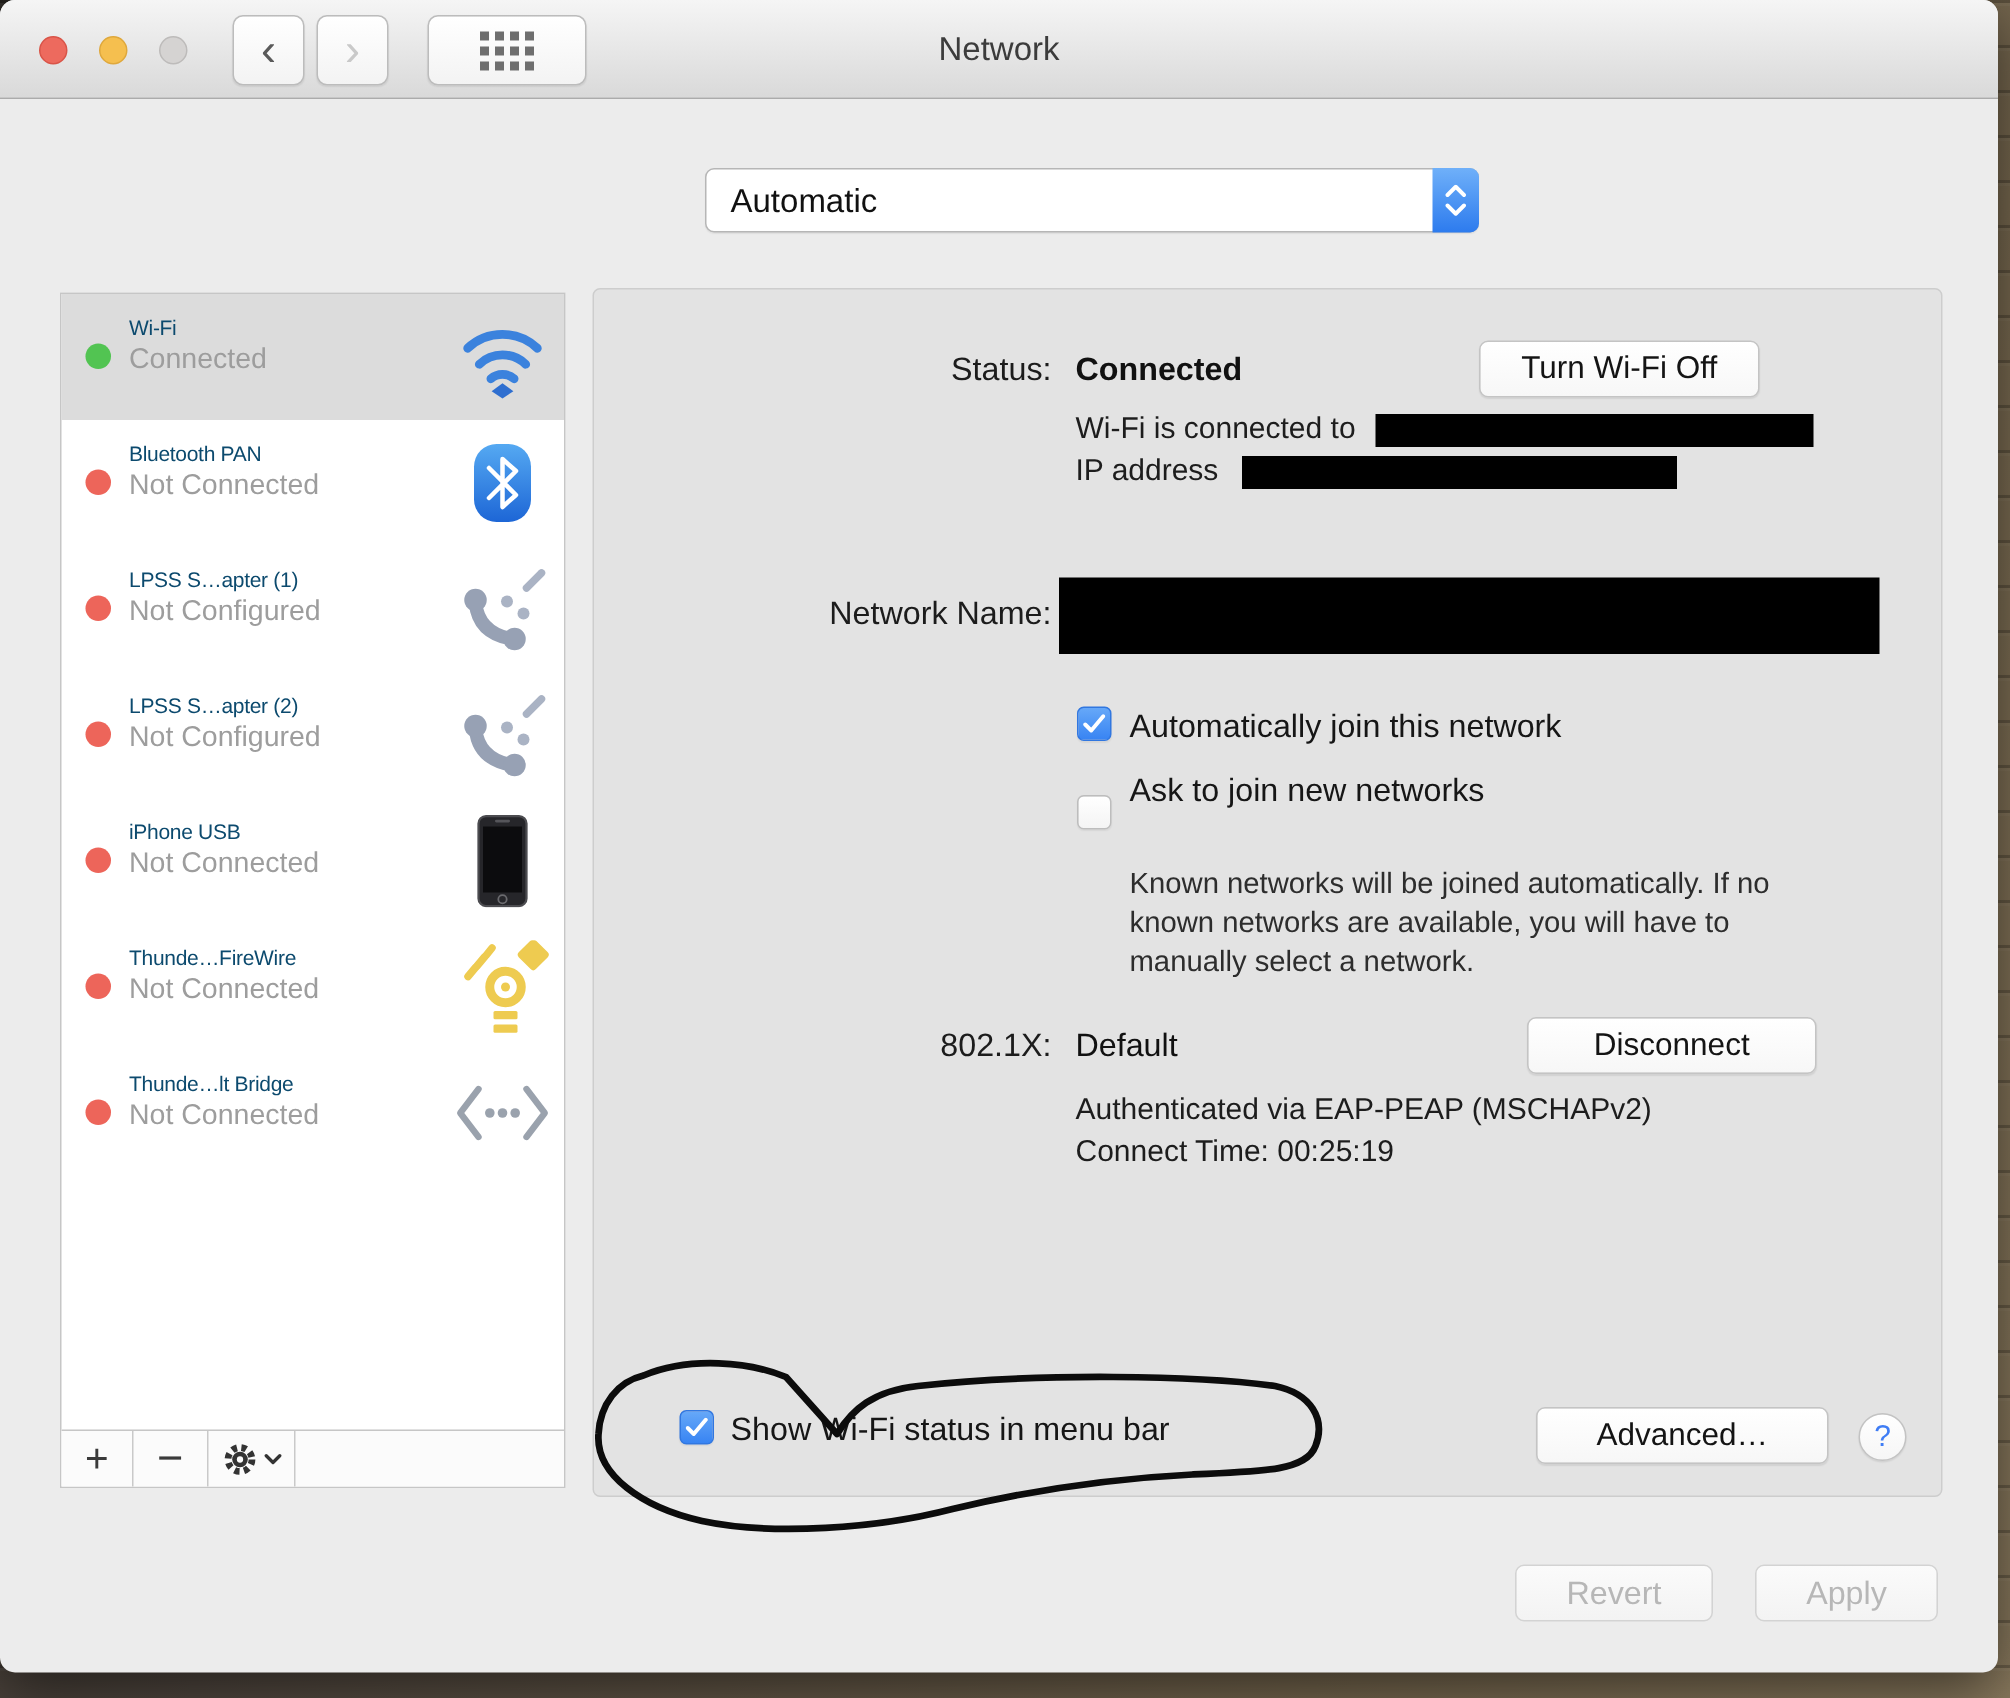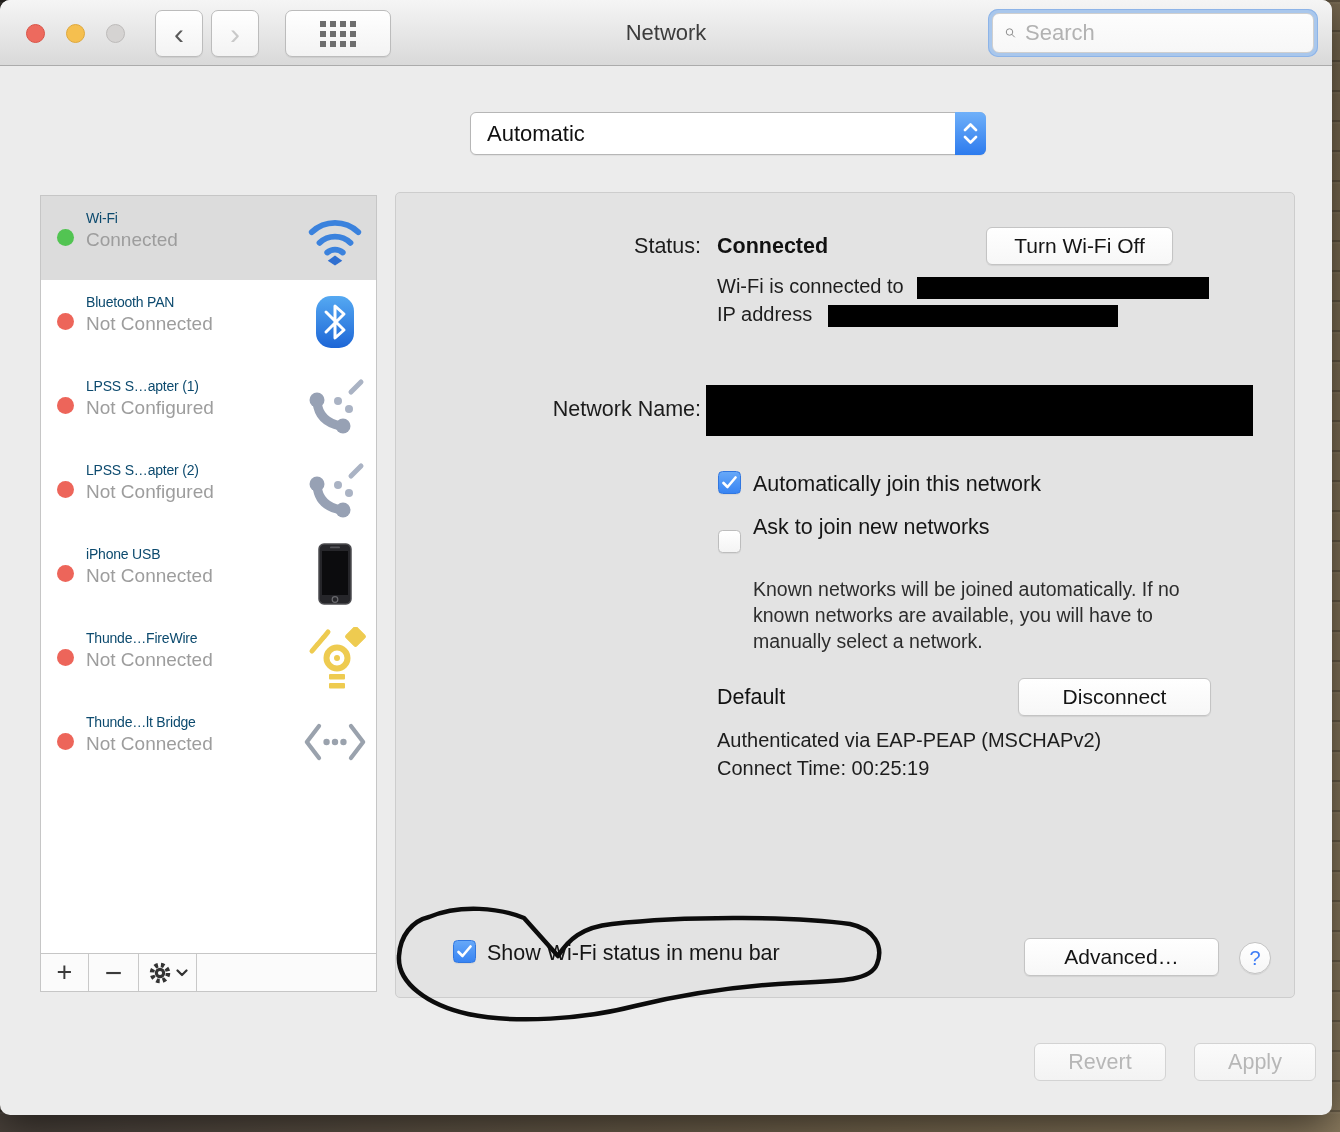--- a/index.html
+++ b/index.html
@@ -133,21 +133,21 @@
   .help-btn {
     position:absolute; width:32px; height:32px; border-radius:50%;
     background:linear-gradient(#ffffff,#f6f6f6); border:1px solid #c3c3c3;
     display:flex; align-items:center; justify-content:center;
     font-size:20px; color:#3f7df5; box-shadow:0 1px 1px rgba(0,0,0,0.08);
   }
   .footer-btn {
     position:absolute; height:38px; background:linear-gradient(#fbfbfb,#f3f3f3);
     border:1px solid #d3d3d3; border-radius:6px;
     display:flex; align-items:center; justify-content:center;
-    font-size:21.5px; color:#b7b7b7;margin-left:24px;
+    font-size:21.5px; color:#b7b7b7;
   }
   .annotation { position:absolute; left:385px; top:900px; pointer-events:none; }
 </style>
 </head>
 <body>
 
 <div class="window">
 
   <div class="titlebar">
     <span class="traffic t-red"></span>
@@ -172,29 +172,20 @@
           <i></i>
           <i></i>
           <i></i>
           <i></i>
           <i></i>
           <i></i>
           <i></i>
       </span>
     </div>
 
-    <div class="search-wrap">
-      <div class="search-field">
-        <svg width="22" height="22" viewBox="0 0 22 22">
-          <circle cx="9" cy="9" r="6.5" fill="none" stroke="#8d8d8d" stroke-width="2"></circle>
-          <line x1="13.8" y1="13.8" x2="19" y2="19" stroke="#8d8d8d" stroke-width="2" stroke-linecap="round"></line>
-        </svg>
-        <input type="text" placeholder="Search" style="">
-      </div>
-    </div>
   </div>
 
   <div class="loc-select">
     <span>Automatic</span>
     <span class="loc-stepper">
       <svg width="15" height="9" viewBox="0 0 15 9">
           <polyline points="2,7 7.5,1.5 13,7" fill="none" stroke="#fff" stroke-width="2.6" stroke-linecap="round" stroke-linejoin="round"></polyline>
         </svg>
       <svg width="15" height="9" viewBox="0 0 15 9">
           <polyline points="2,2 7.5,7.5 13,2" fill="none" stroke="#fff" stroke-width="2.6" stroke-linecap="round" stroke-linejoin="round"></polyline>
@@ -371,20 +362,21 @@
         <polyline points="1.5,7 5.5,11 13.5,1.5" fill="none" stroke="#fff" stroke-width="2.6" stroke-linecap="round" stroke-linejoin="round"></polyline>
       </svg>
     </div>
     <div class="cb-label" style="left:357px; top:279px;">Automatically join this network</div>
 
     <div class="checkbox" style="left:322px; top:337px;"></div>
     <div class="cb-label" style="left:357px; top:322px;">Ask to join new networks</div>
 
     <div class="help-text" style="left:357px; top:383px;">Known networks will be joined automatically. If no known networks are available, you will have to manually select a network.</div>
 
+    <div class="lbl" style="top:492px;">802.1X:</div>
     <div class="val" style="left:321px; top:492px;">Default</div>
     <div class="btn" style="left:622px; top:485px; width:193px;">Disconnect</div>
 
     <div class="small-line" style="left:321px; top:536px;">Authenticated via EAP-PEAP (MSCHAPv2)</div>
     <div class="small-line" style="left:321px; top:564px;">Connect Time: 00:25:19</div>
 
     <div class="checkbox checked" style="left:57px; top:747px;">
       <svg width="15" height="13" viewBox="0 0 15 13">
         <polyline points="1.5,7 5.5,11 13.5,1.5" fill="none" stroke="#fff" stroke-width="2.6" stroke-linecap="round" stroke-linejoin="round"></polyline>
       </svg>

